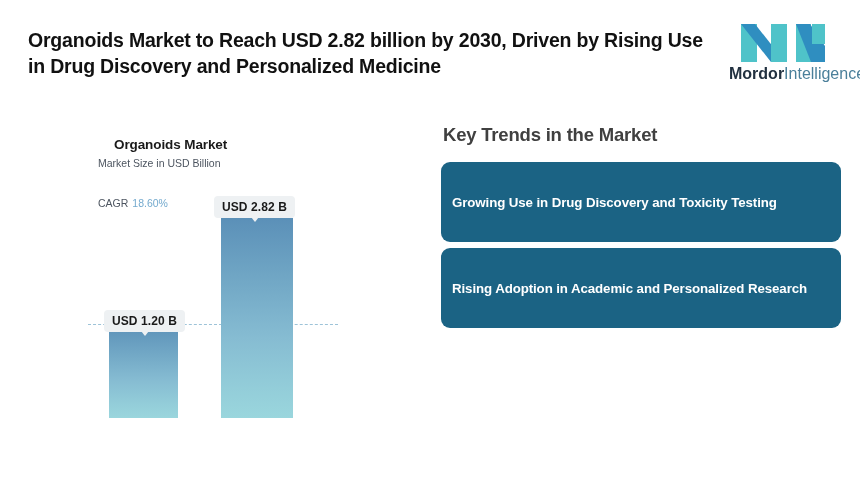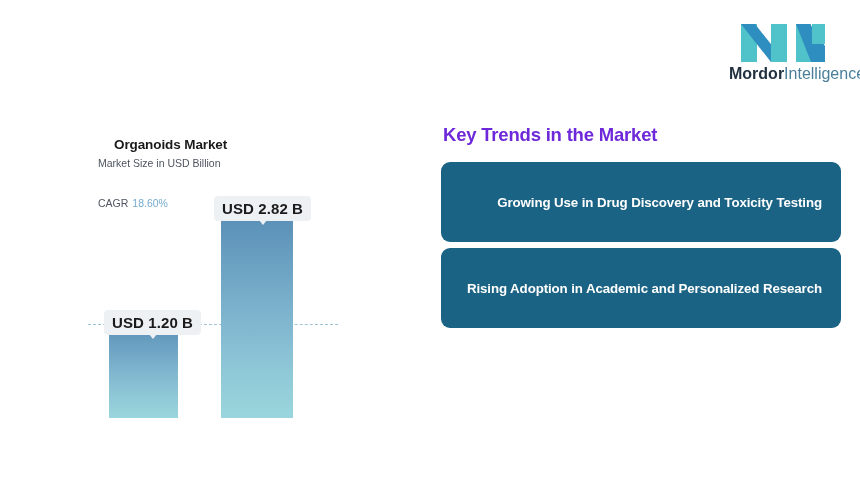--- a/index.html
+++ b/index.html
@@ -121,21 +121,21 @@
   #bar-2030 {
     left: 143px;
     width: 72px;
     height: 200px;
   }
 
   .bar-callout {
     position: absolute;
     background: #eef1f3;
     border-radius: 4px;
-    font-size: 15px;
+    font-size: 12px;
     font-weight: bold;
     color: #1a1a1a;
     padding: 4px 8px 4px 8px;
     white-space: nowrap;
     letter-spacing: 0.1px;
     text-align: center;
   }
   .bar-callout::after {
     content: "";
     position: absolute;
@@ -160,21 +160,21 @@
   
   #trends-panel {
     position: absolute;
     left: 441px;
     top: 124px;
     width: 400px;
   }
   #trends-title {
     font-size: 18.5px;
     font-weight: bold;
-    color: #6d28d9;
+    color: #404040;
     letter-spacing: -0.2px;
     margin: 0 0 16px 0;
     padding-left: 2px;
   }
   .trend-card {
     width: 400px;
     height: 80px;
     background: #1b6384;
     border-radius: 9px;
     margin-bottom: 6px;
@@ -185,27 +185,27 @@
     position: absolute;
     left: 11px;
     top: 50%;
     transform: translateY(-50%);
     width: 370px;
     font-size: 13.3px;
     font-weight: bold;
     line-height: 21px;
     color: #ffffff;
     letter-spacing: -0.1px;
-    text-align: right;
   }
 </style>
 </head>
 <body>
 
 <div id="header">
+  <div id="headline">Organoids Market to Reach USD 2.82 billion by 2030, Driven by Rising Use in Drug Discovery and Personalized Medicine</div>
 
   <div id="brand-logo">
     <svg id="brand-mark" viewBox="0 0 84 38" xmlns="http://www.w3.org/2000/svg">
       <polygon points="0,0 16,0 16,38 0,38" fill="#4fc3c9"></polygon>
       <polygon points="0,0 14,0 44,38 30,38" fill="#2f8ec0"></polygon>
       <polygon points="30,0 46,0 46,38 30,38" fill="#4fc3c9"></polygon>
       <polygon points="55,0 70,0 70,38 55,38" fill="#4fc3c9"></polygon>
       <polygon points="55,0 69,0 84,22 84,38 70,38" fill="#2f8ec0"></polygon>
       <polygon points="71,0 84,0 84,20 71,20" fill="#4fc3c9"></polygon>
     </svg>

